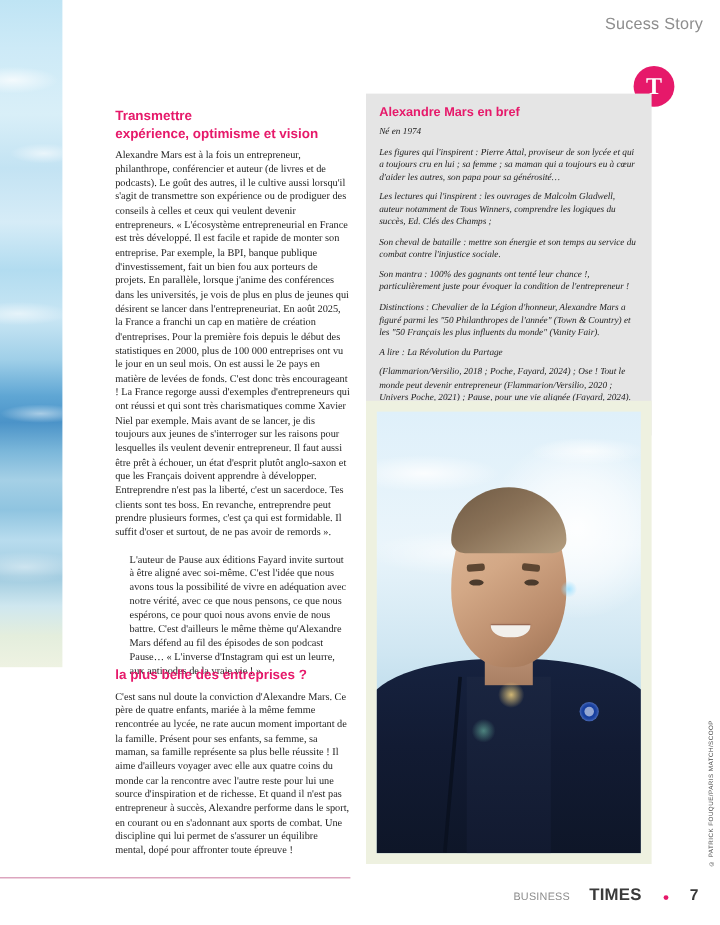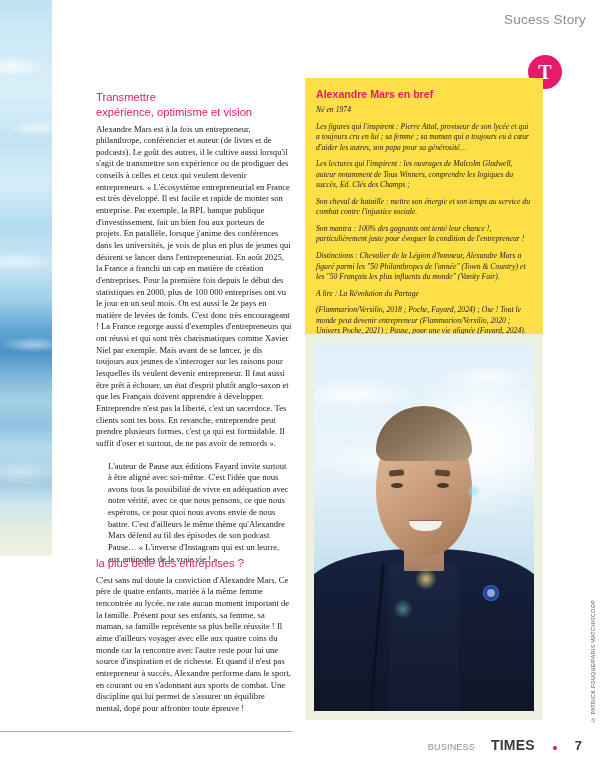--- a/index.html
+++ b/index.html
@@ -90,21 +90,21 @@
   
   .left-col {
     position: absolute;
     left: 96px;
     top: 90px;
     width: 196px;
   }
   .sec-head {
     color: #e6196a;
     font-family: "Liberation Sans", sans-serif;
-    font-weight: normal;
+    font-weight: bold;
     font-size: 11.2px;
     line-height: 1.32;
     margin: 0 0 4px 0;
   }
   .sec-head .line2 { display: block; }
 
   .body-p {
     font-size: 8.6px;
     line-height: 1.355;
     color: #1b1b1b;
@@ -130,21 +130,21 @@
   }
 
   
   .right-col {
     position: absolute;
     left: 305px;
     top: 78px;
     width: 238px;
   }
   .bio-box {
-    background: #fde047;
+    background: #e5e5e5;
     padding: 10px 11px 10px 11px;
     box-sizing: border-box;
     width: 238px;
   }
   .bio-title {
     color: #e6196a;
     font-family: "Liberation Sans", sans-serif;
     font-weight: bold;
     font-size: 10.6px;
     margin: 0 0 5px 0;

